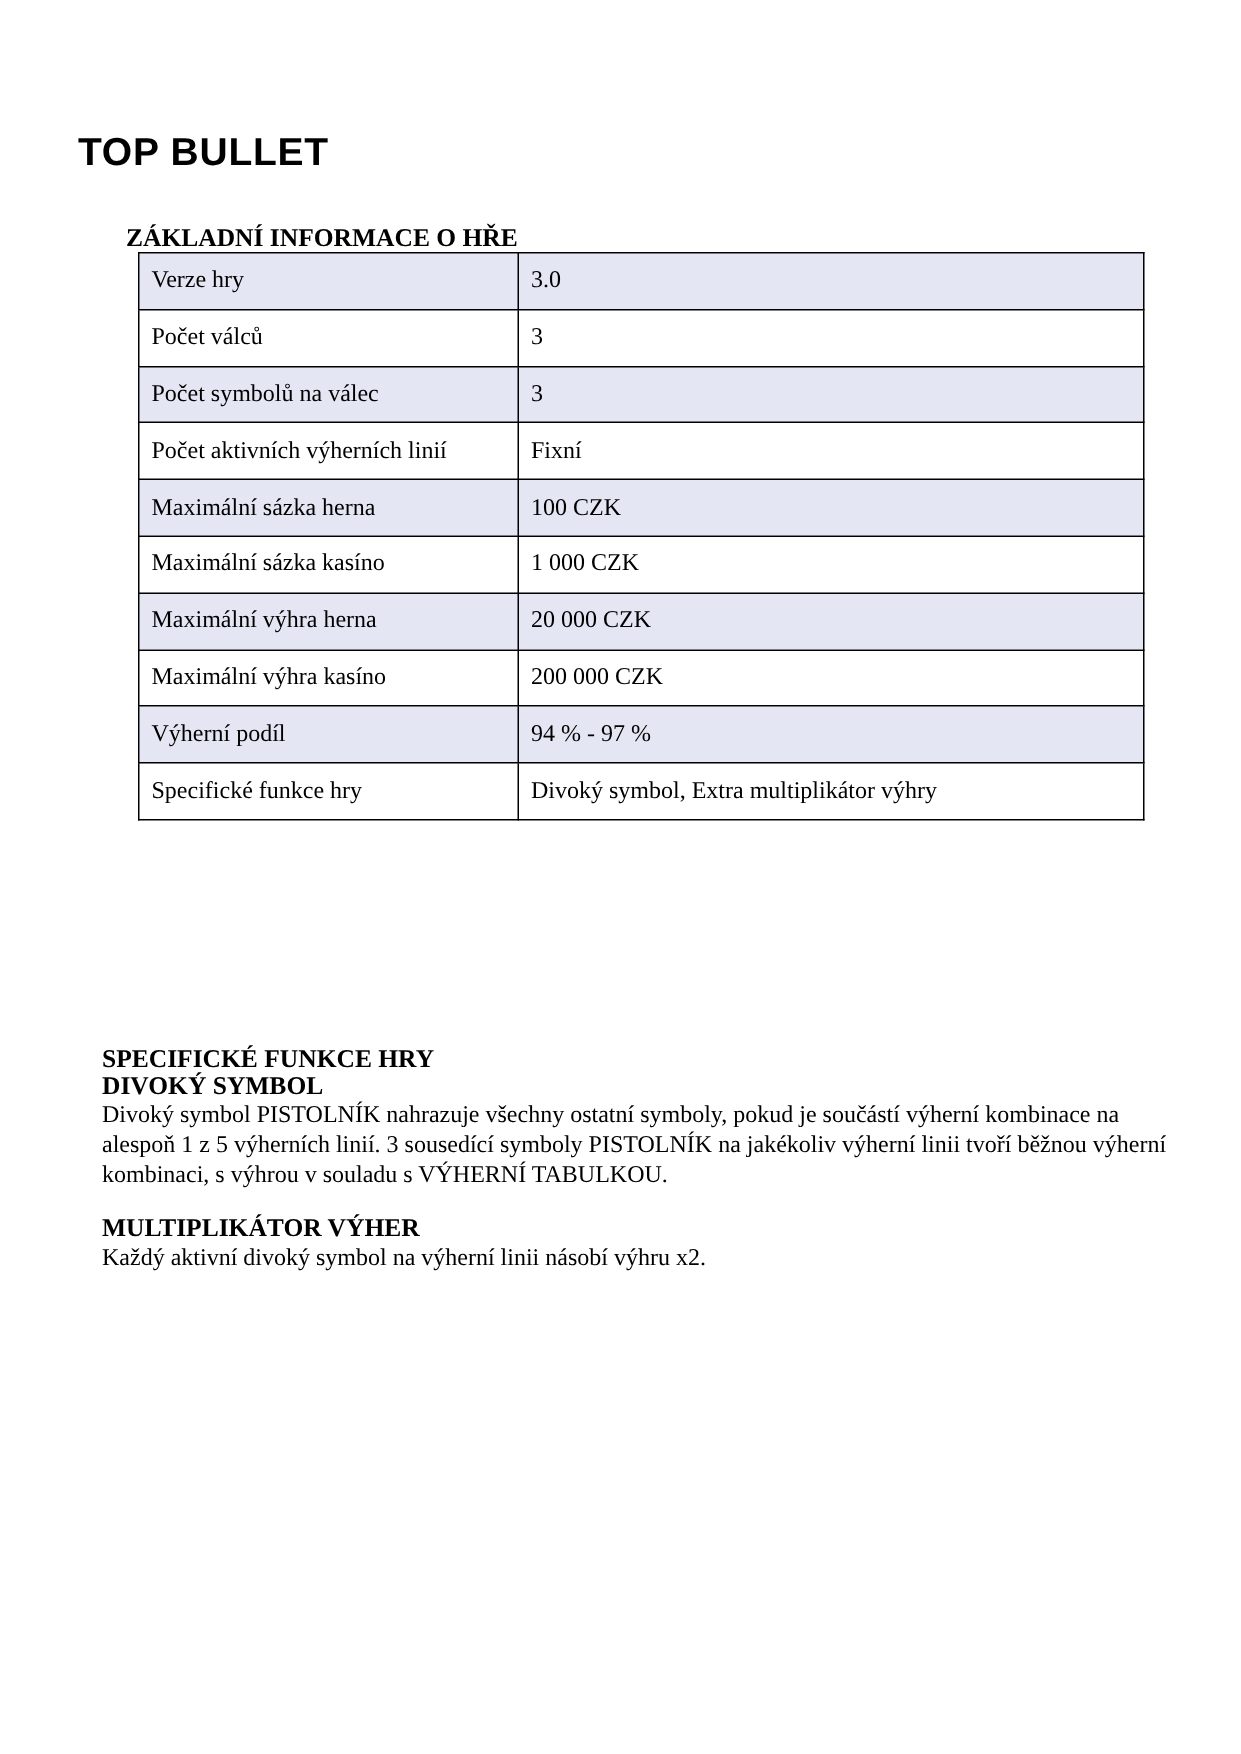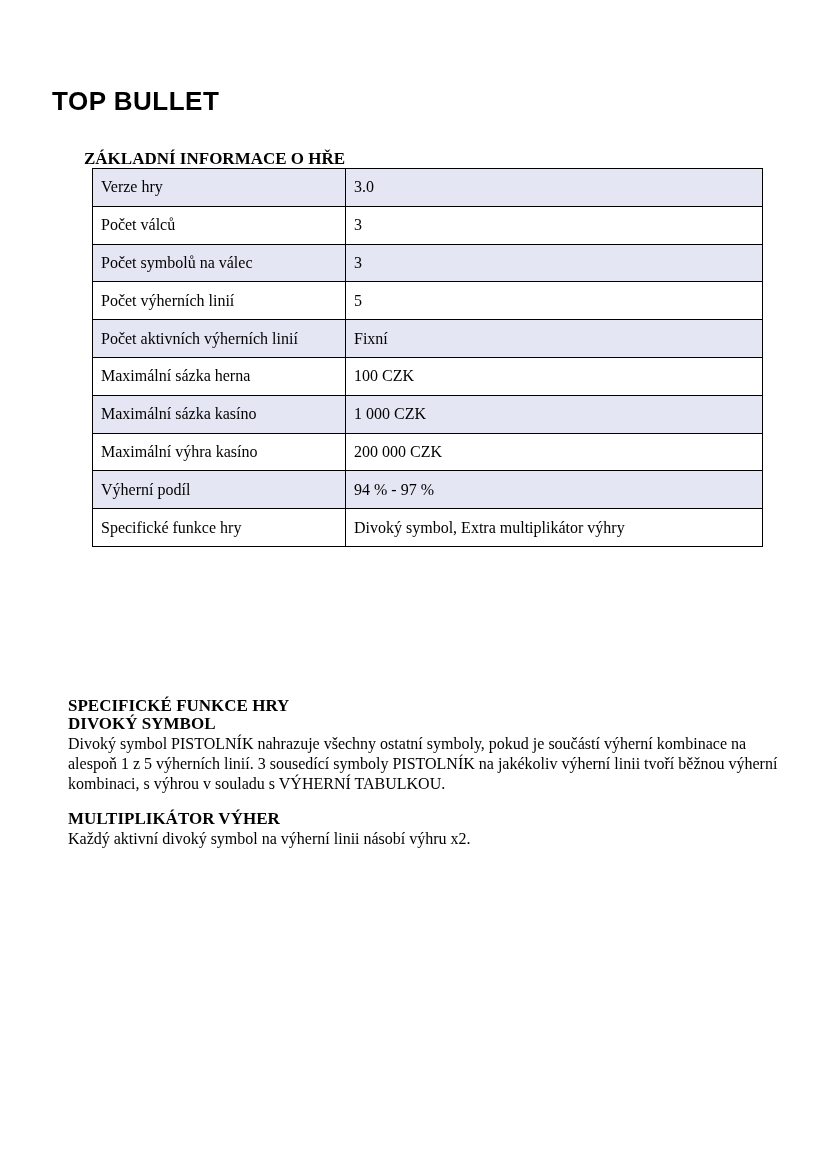--- a/index.html
+++ b/index.html
@@ -91,34 +91,34 @@
       </tr>
       <tr>
         <td class="col-label">Počet válců</td>
         <td>3</td>
       </tr>
       <tr>
         <td class="col-label">Počet symbolů na válec</td>
         <td>3</td>
       </tr>
       <tr>
-        <td class="col-label">Počet výherních linií</td>
-        <td>5</td>
-      </tr>
-      <tr>
         <td class="col-label">Počet aktivních výherních linií</td>
         <td>Fixní</td>
       </tr>
       <tr>
         <td class="col-label">Maximální sázka herna</td>
         <td>100 CZK</td>
       </tr>
       <tr>
         <td class="col-label">Maximální sázka kasíno</td>
         <td>1 000 CZK</td>
+      </tr>
+      <tr>
+        <td class="col-label">Maximální výhra herna</td>
+        <td>20 000 CZK</td>
       </tr>
       <tr>
         <td class="col-label">Maximální výhra kasíno</td>
         <td>200 000 CZK</td>
       </tr>
       <tr>
         <td class="col-label">Výherní podíl</td>
         <td>94 % - 97 %</td>
       </tr>
       <tr>

